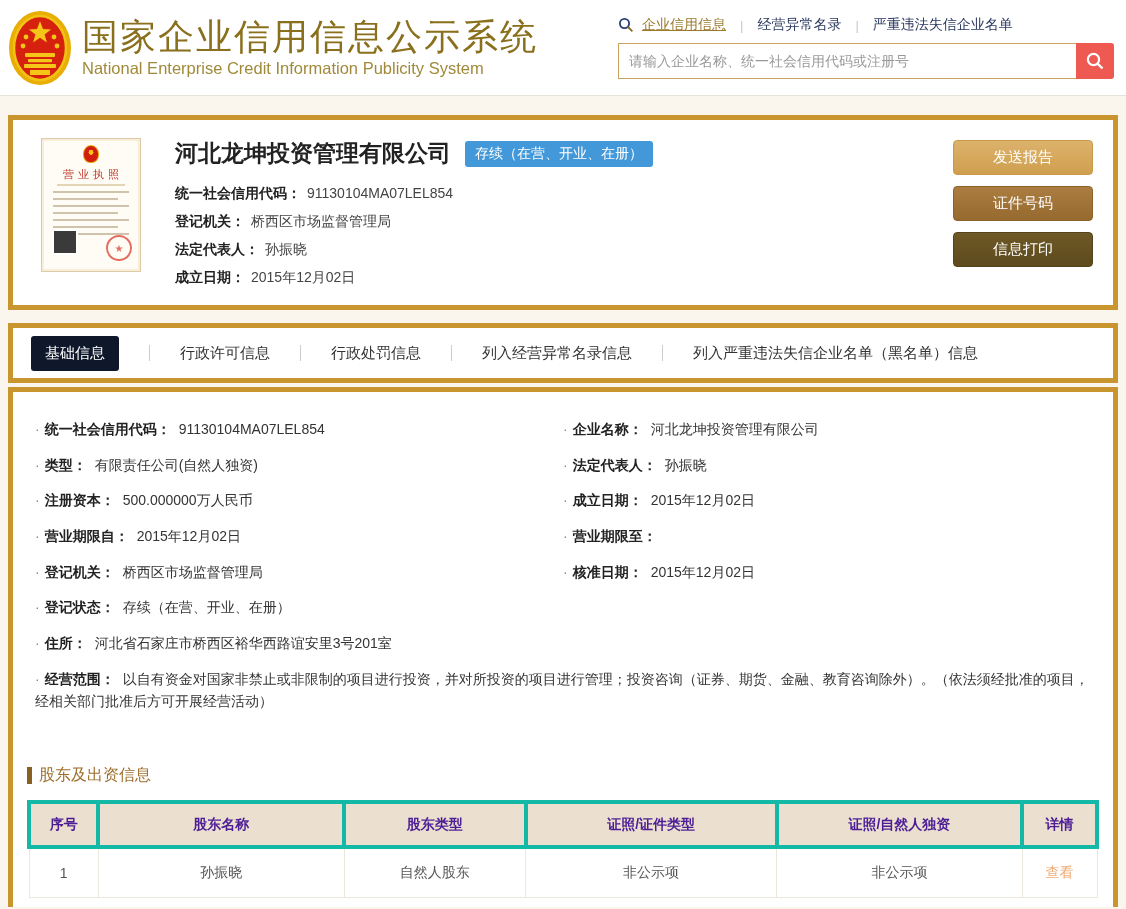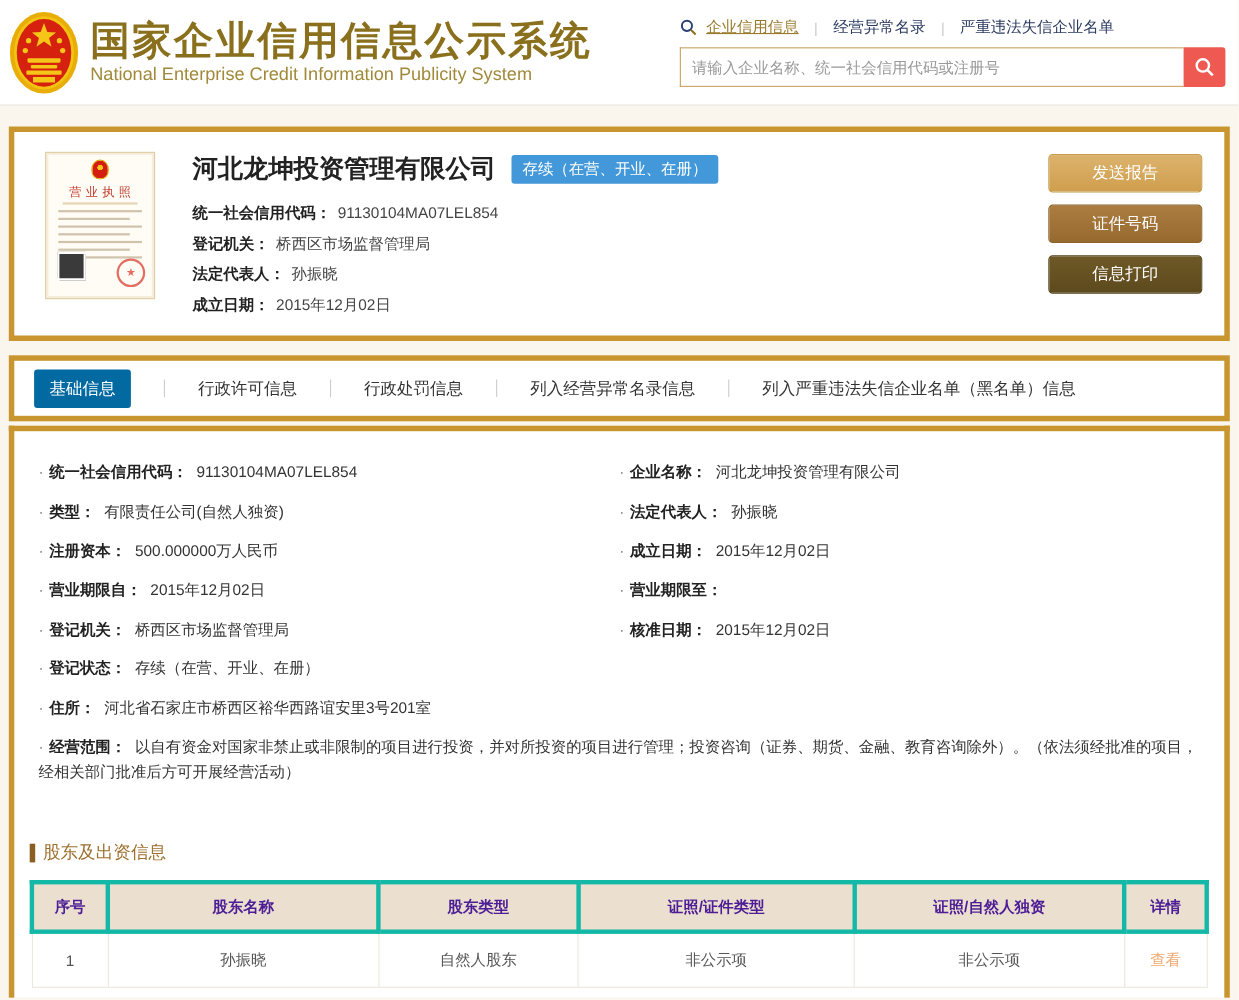--- a/index.html
+++ b/index.html
@@ -4,21 +4,21 @@
 <style>
   * { margin:0; padding:0; box-sizing:border-box; }
   html,body { width:1126px; height:909px; overflow:hidden; background:#faf6ee;
     font-family:"Liberation Sans","DejaVu Sans",sans-serif; }
 
   
   .header { background:#fff; height:96px; border-bottom:1px solid #e7e3da;
     display:flex; align-items:center; padding:0 8px; }
   .logo { width:64px; height:78px; flex:none; }
   .titles { margin-left:10px; }
-  .title-zh { font-size:36px; font-weight:bold; color:#8a701d; letter-spacing:2px; line-height:1.1; }
+  .title-zh { font-size:36px; font-weight:normal; color:#8a701d; letter-spacing:2px; line-height:1.1; }
   .title-en { font-size:16.5px; color:#a08a3a; margin-top:2px; }
   .header-right { margin-left:auto; width:500px; padding-right:4px; }
   .nav-row { display:flex; align-items:center; font-size:14px; color:#2b3a60; margin-bottom:9px; }
   .nav-row .mag { margin-right:8px; display:inline-flex; }
   .nav-row a { text-decoration:none; color:#2b3a60; cursor:pointer; }
   .nav-row a.active { color:#9a7b2d; text-decoration:underline; }
   .nav-sep { color:#c9c9c9; margin:0 14px; font-size:13px; }
   .search-row { display:flex; }
   .search-input { flex:1; height:36px; border:1px solid #c9a25e; border-right:none;
     padding:0 10px; font-size:14px; color:#333; outline:none; background:#fff; }
@@ -59,21 +59,21 @@
   .summary-actions { margin-left:auto; width:140px; flex:none; padding-top:2px; }
   .act-btn { display:block; width:140px; height:35px; margin-bottom:11px; border-radius:4px;
     border:none; color:#fff; font-size:15px; cursor:pointer; font-family:inherit; }
   .act-0 { background:linear-gradient(#dcb26c,#cf9f4e); border:1px solid #c79a48; }
   .act-1 { background:linear-gradient(#ab7d40,#96692f); border:1px solid #8d6229; }
   .act-2 { background:linear-gradient(#6e5826,#5d4a1d); border:1px solid #54431a; }
 
   
   .card-tabs { margin-top:13px; height:60px; display:flex; align-items:center; padding:0 18px; }
   .tab { font-size:15px; color:#333; cursor:pointer; white-space:nowrap; }
-  .tab.active { background:#0369a1; color:#fff; padding:8px 14px; border-radius:3px; }
+  .tab.active { background:#0f172a; color:#fff; padding:8px 14px; border-radius:3px; }
   .tab-sep { width:1px; height:16px; background:#ccc; margin:0 30px; flex:none; }
 
   
   .card-content { margin-top:4px; border-bottom:none; min-height:520px; padding:20px 14px 0 14px; }
   .sec-head { display:flex; align-items:center; margin-bottom:10px; }
   .sec-bar { width:5px; height:17px; background:#8a5f22; margin-right:7px; }
   .sec-title { font-size:16px; color:#9c6f2d; }
 
   .fields { display:flex; flex-wrap:wrap; padding:0 8px; }
   .f { width:50%; padding:7px 0; font-size:14px; color:#333; line-height:1.55; }

